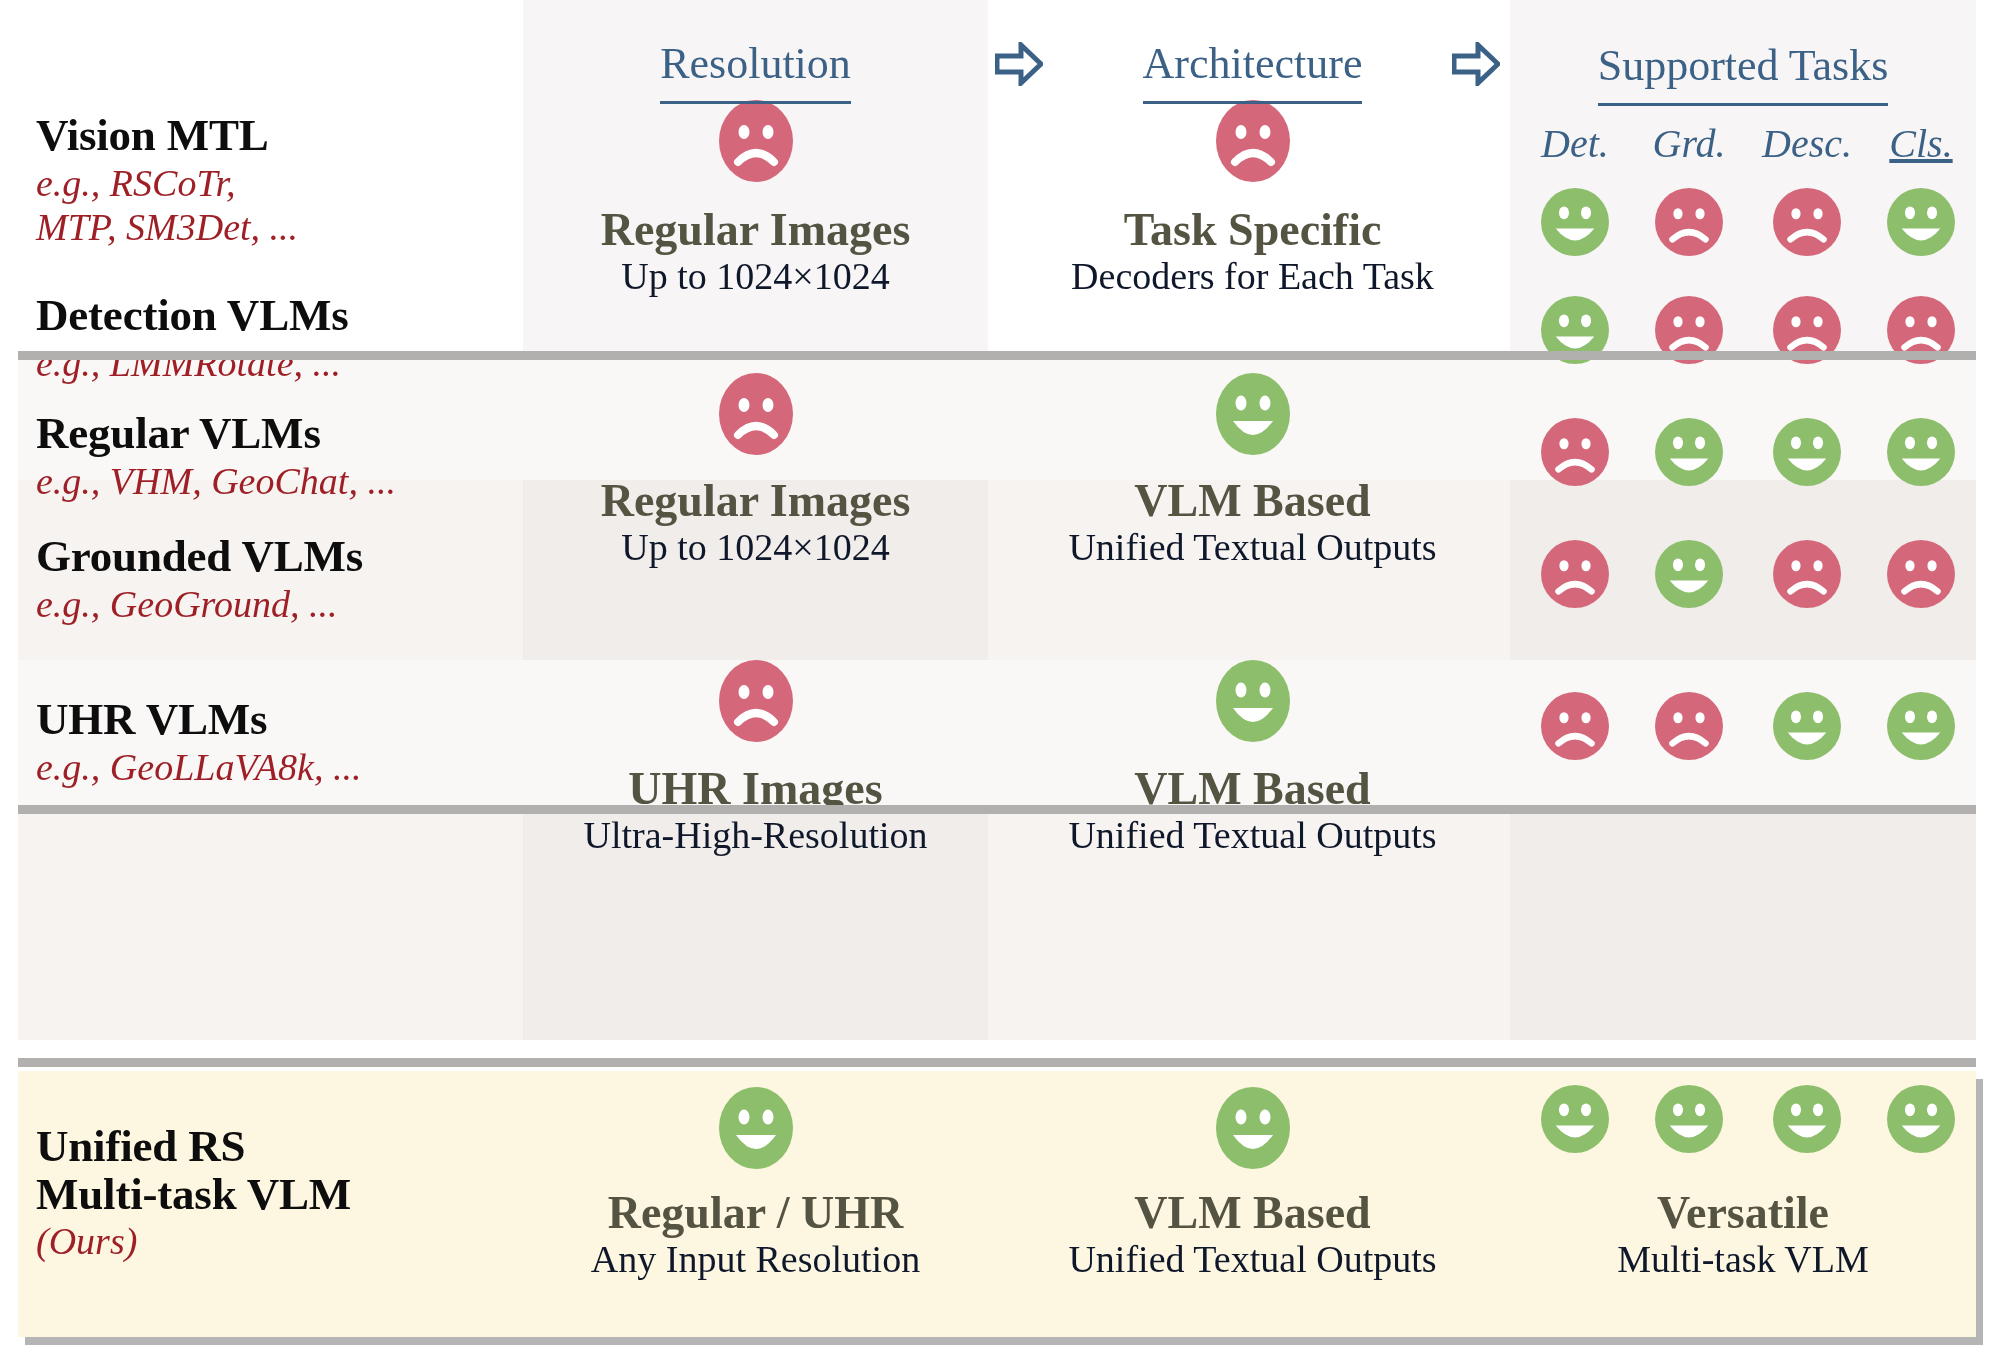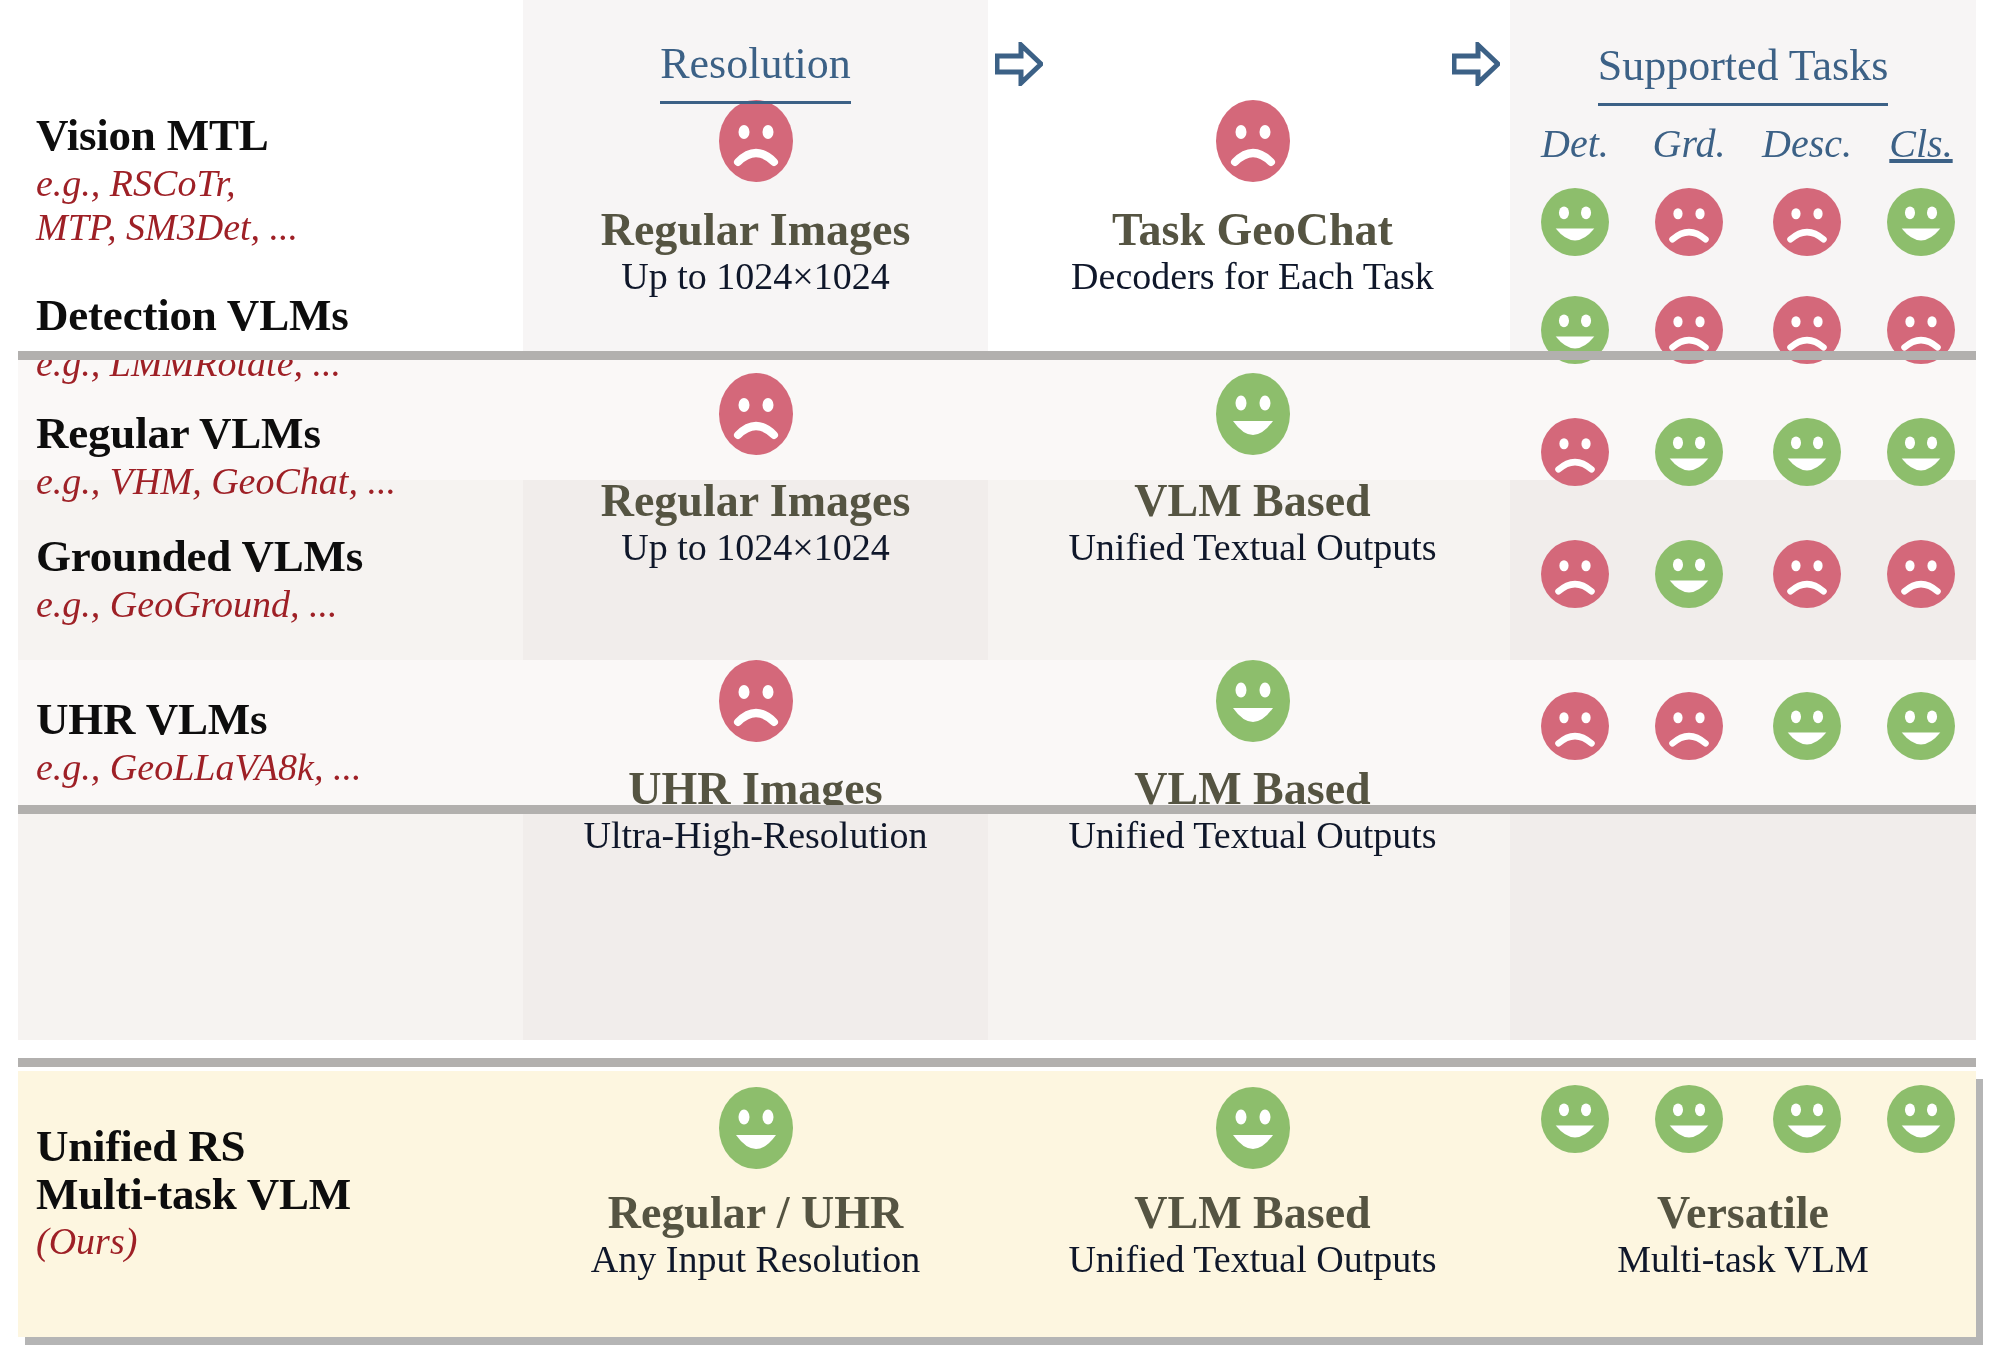--- a/index.html
+++ b/index.html
@@ -174,20 +174,23 @@
   <div class="divider" style="top:1058px;"></div>
 
   <div class="col-header" style="left:523px;top:38px;width:465px;">
     <span class="underlined">Resolution</span>
   </div>
 
   <svg class="arrow" style="left:995px;top:42px;" viewBox="0 0 48 44">
     <path d="M2 14 H26 V3 L46 22 L26 41 V30 H2 Z" fill="#ffffff" stroke="#3c6186" stroke-width="5" stroke-linejoin="miter"></path>
   </svg>
 
+  <div class="col-header" style="left:1020px;top:38px;width:465px;">
+    <span class="underlined">Architecture</span>
+  </div>
 
   <svg class="arrow" style="left:1452px;top:42px;" viewBox="0 0 48 44">
     <path d="M2 14 H26 V3 L46 22 L26 41 V30 H2 Z" fill="#ffffff" stroke="#3c6186" stroke-width="5" stroke-linejoin="miter"></path>
   </svg>
 
   <div class="col-header" style="left:1510px;top:40px;width:466px;">
     <span class="underlined">Supported Tasks</span>
   </div>
 
   <div class="task-head" style="left:1520px;top:120px;width:110px;text-align:center;">Det.</div>
@@ -244,21 +247,21 @@
 
   <div class="face-wrap" style="left:1020px;top:100px;width:465px;">
     <svg class="face" width="74" height="82" viewBox="0 0 74 82">
       <ellipse cx="37" cy="41" rx="37" ry="41" fill="#d4687a"></ellipse>
       <ellipse cx="25" cy="32" rx="5.5" ry="7" fill="#ffffff"></ellipse>
       <ellipse cx="49" cy="32" rx="5.5" ry="7" fill="#ffffff"></ellipse>
       <path d="M19 62 Q37 44 55 62" stroke="#ffffff" stroke-width="8" fill="none" stroke-linecap="round"></path>
     </svg>
   </div>
   <div class="cell" style="left:1020px;top:206px;width:465px;">
-    <div class="title">Task GeoChat</div>
+    <div class="title">Task Specific</div>
     <div class="sub">Decoders for Each Task</div>
   </div>
 
   <div class="face-wrap" style="left:523px;top:373px;width:465px;">
     <svg class="face" width="74" height="82" viewBox="0 0 74 82">
       <ellipse cx="37" cy="41" rx="37" ry="41" fill="#d4687a"></ellipse>
       <ellipse cx="25" cy="32" rx="5.5" ry="7" fill="#ffffff"></ellipse>
       <ellipse cx="49" cy="32" rx="5.5" ry="7" fill="#ffffff"></ellipse>
       <path d="M19 62 Q37 44 55 62" stroke="#ffffff" stroke-width="8" fill="none" stroke-linecap="round"></path>
     </svg>

